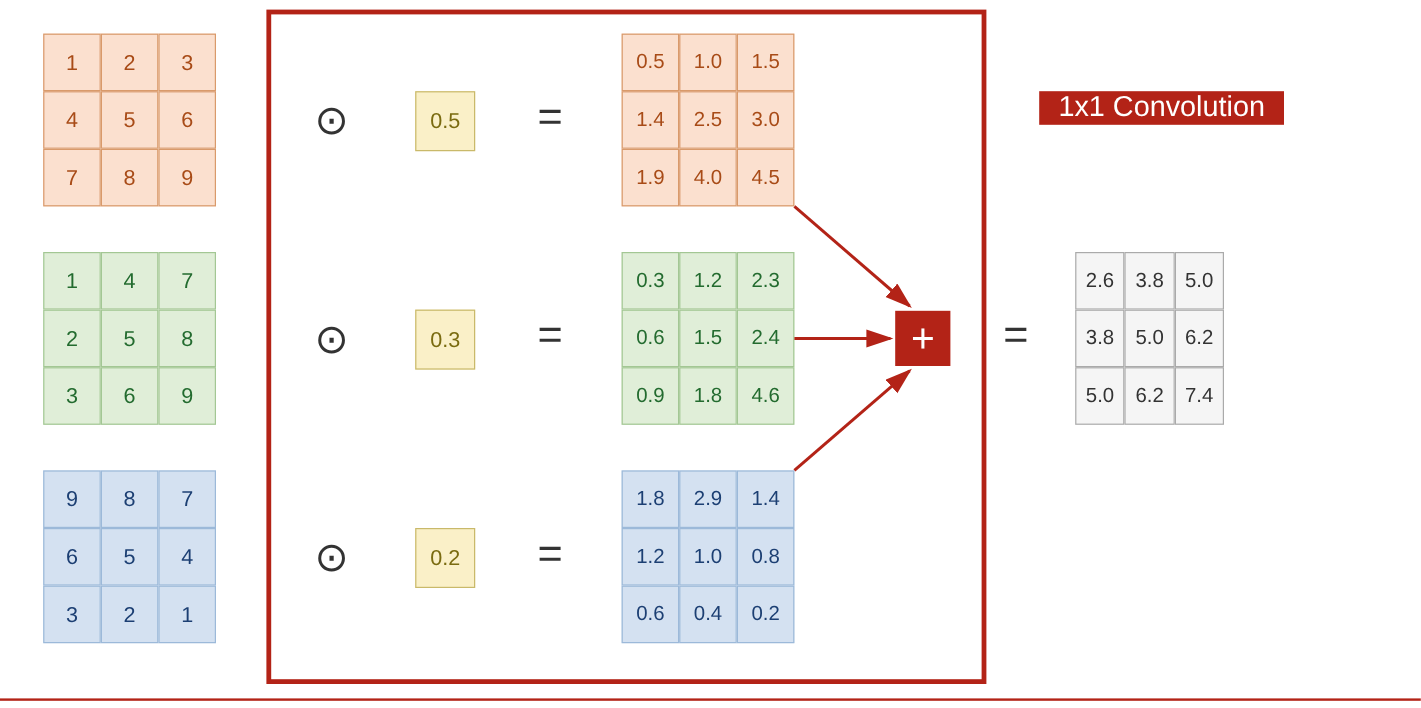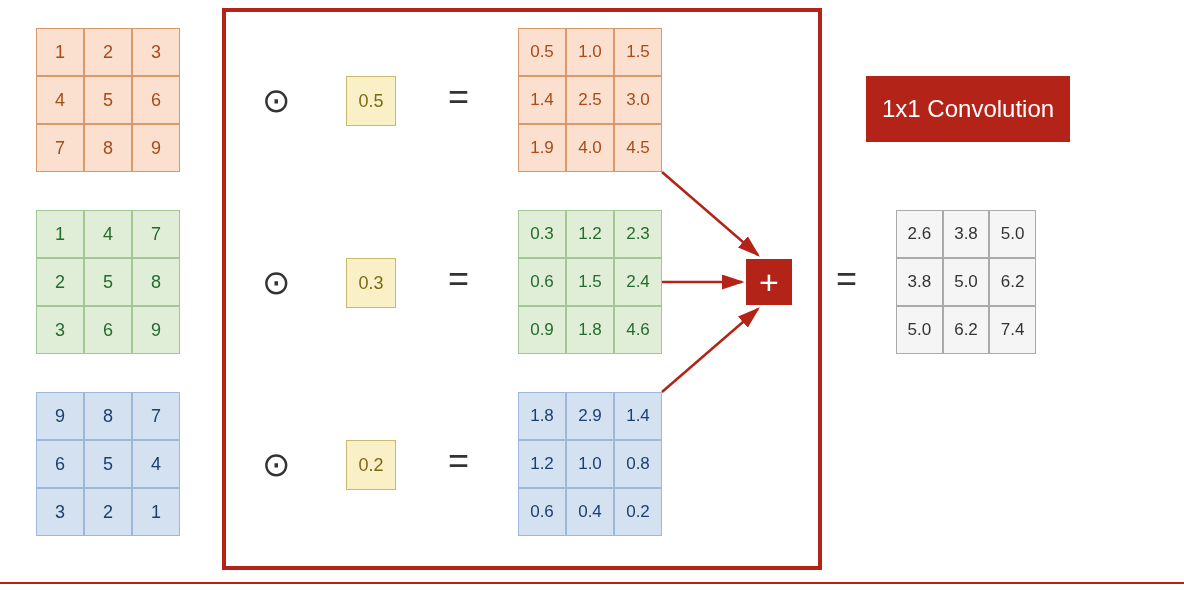--- a/index.html
+++ b/index.html
@@ -22,21 +22,21 @@
   align-items: center;
   justify-content: center;
   font-size: 18px;
   font-weight: 500;
   box-sizing: border-box;
 }
 .input-grid { width: 144px; height: 144px; }
 .input-grid .cell { border: 1px solid rgba(0,0,0,0.15); }
 .result-grid { width: 144px; height: 144px; }
 .result-grid .cell { border: 1px solid rgba(0,0,0,0.15); font-size: 17px; }
-.out-grid { width: 140px; height: 144px; }
+.out-grid { width: 124px; height: 144px; }
 .out-grid .cell { border: 1px solid #aaa; background: #f5f5f5; color: #333; font-size: 17px; }
 
 .orange .cell { background: #fbe0cf; color: #a84b17; border-color: #d99a6b; }
 .green  .cell { background: #e0eed8; color: #236b2f; border-color: #a3c794; }
 .blue   .cell { background: #d4e1f1; color: #1c3f73; border-color: #9cb9d9; }
 
 .kernel {
   width: 48px; height: 48px;
   display: flex; align-items: center; justify-content: center;
   background: #faf0c8;
@@ -53,21 +53,21 @@
 .plus-box {
   width: 46px; height: 46px;
   background: #b32317;
   color: #fff;
   display: flex; align-items: center; justify-content: center;
   font-size: 34px; line-height: 1;
 }
 .label-box {
   background: #b32317;
   color: #fff;
-  padding: 19px 16px;
+  padding: 0 16px;
   font-size: 24px;
 }
 .red-frame {
   position: absolute;
   border: 4px solid #b32317;
   box-sizing: border-box;
 }
 .red-line {
   position: absolute;
   height: 2px;

